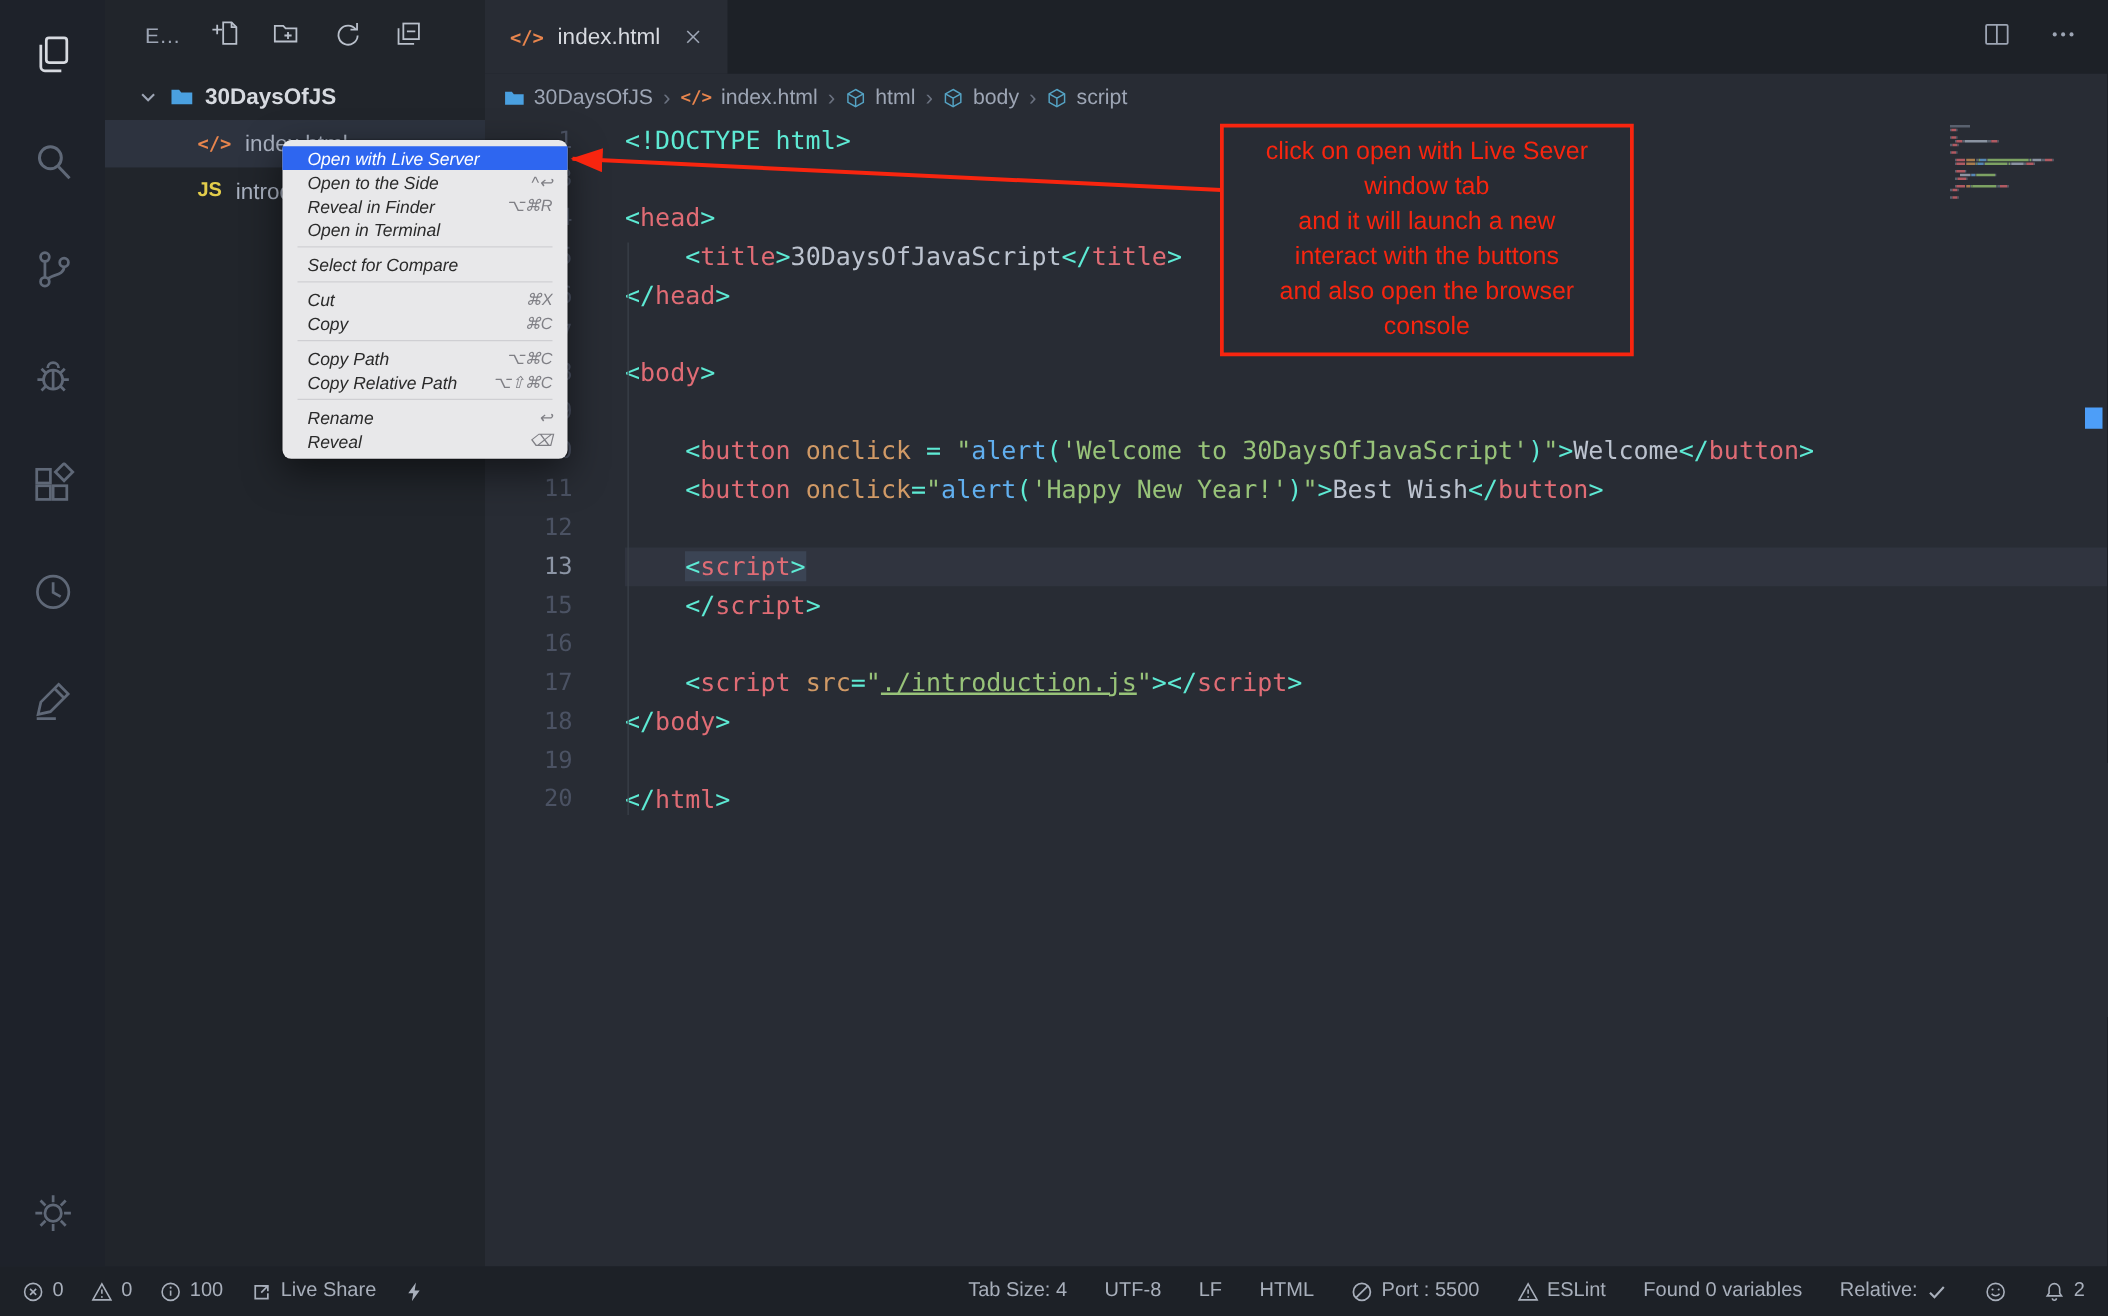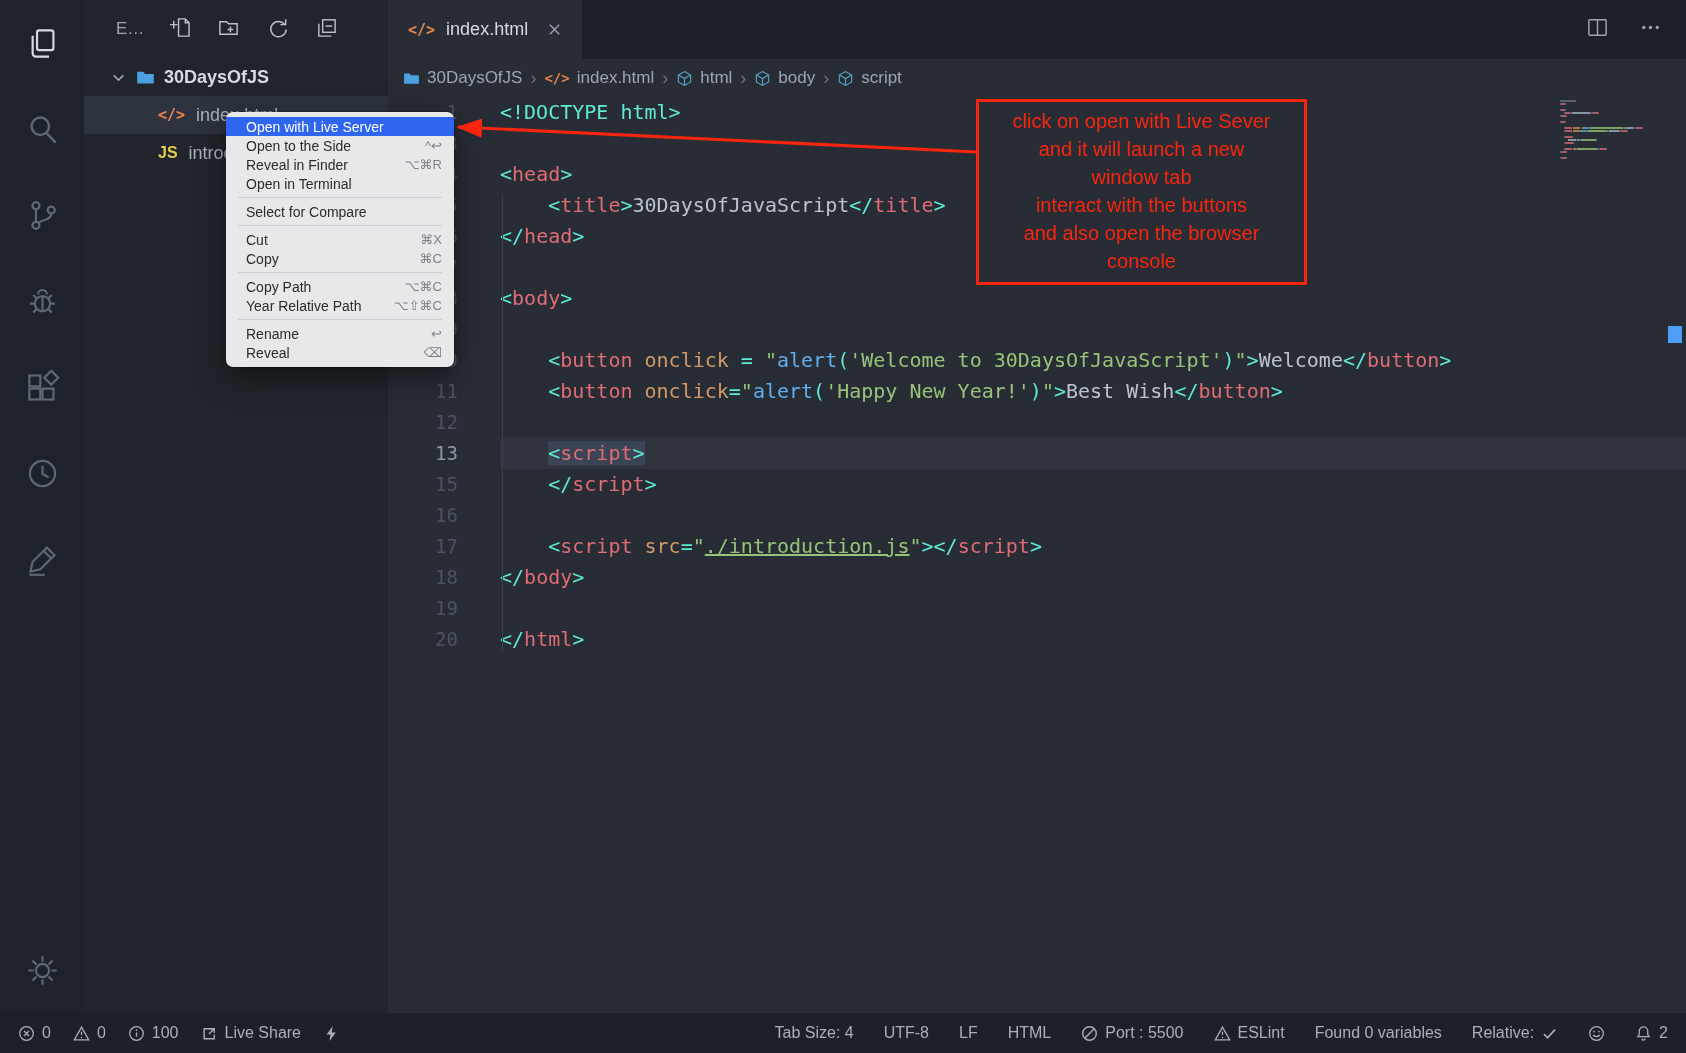--- a/index.html
+++ b/index.html
@@ -68,21 +68,21 @@
              align-items:center;justify-content:space-between;color:#a8afbb;font-size:16px;padding:0 18px 0 18px;}
   .sb-left{display:flex;gap:22px;align-items:center;}
   .sb-right{display:flex;gap:30px;}
   .sb-item{display:flex;align-items:center;gap:7px;cursor:pointer;white-space:nowrap;}
   .sb-item svg{width:17px;height:17px;display:block;}
 
   
   .context-menu{position:absolute;left:226px;top:112px;width:228px;background:#e8e8ea;border-radius:7px;
                 box-shadow:0 10px 30px rgba(0,0,0,.5),0 0 0 1px rgba(0,0,0,.15);padding:5px 0;z-index:50;
                 font-size:14px;color:#2b2b2b;}
-  .menu-item{display:flex;justify-content:space-between;align-items:center;height:19px;padding:0 12px 0 20px;cursor:pointer;}
+  .menu-item{display:flex;justify-content:space-between;align-items:center;height:19px;padding:0 12px 0 20px;cursor:pointer;font-style:italic;}
   .menu-item.hl{background:#2e66f0;color:#fff;}
   .mi-key{color:#7f7f85;font-size:13px;}
   .menu-item.hl .mi-key{color:#fff;}
   .menu-sep{height:1px;background:#cfcfd3;margin:4px 12px;}
 
   
   .annotation-box{position:absolute;left:976px;top:99px;width:325px;height:180px;border:3px solid #f8250f;
                   z-index:45;display:flex;align-items:flex-start;justify-content:center;}
   .anno-text{padding-top:5px;text-align:center;color:#f8250f;font-size:20px;line-height:28px;}
   .anno-arrow{position:absolute;left:0;top:0;width:1686px;height:1053px;z-index:60;pointer-events:none;}
@@ -590,39 +590,39 @@
       <div class="menu-item">
         <span class="mi-label">Copy</span>
         <span class="mi-key">⌘C</span>
       </div>
       <div class="menu-sep"></div>
       <div class="menu-item">
         <span class="mi-label">Copy Path</span>
         <span class="mi-key">⌥⌘C</span>
       </div>
       <div class="menu-item">
-        <span class="mi-label">Year Relative Path</span>
+        <span class="mi-label">Copy Relative Path</span>
         <span class="mi-key">⌥⇧⌘C</span>
       </div>
       <div class="menu-sep"></div>
       <div class="menu-item">
         <span class="mi-label">Rename</span>
         <span class="mi-key">↩</span>
       </div>
       <div class="menu-item">
         <span class="mi-label">Reveal</span>
         <span class="mi-key">⌫</span>
       </div>
     </div>
 
   <div class="annotation-box">
     <div class="anno-text">
         <div class="anno-line">click on open with Live Sever</div>
+        <div class="anno-line">window tab</div>
         <div class="anno-line">and it will launch a new</div>
-        <div class="anno-line">window tab</div>
         <div class="anno-line">interact with the buttons</div>
         <div class="anno-line">and also open the browser</div>
         <div class="anno-line">console</div>
       </div>
   </div>
   <svg class="anno-arrow">
     <defs>
       <marker id="ah" markerWidth="9" markerHeight="8" refX="7.5" refY="3" orient="auto" markerUnits="strokeWidth">
         <path d="M0 0L8 3L0 6z" fill="#f8250f"></path>
       </marker>

